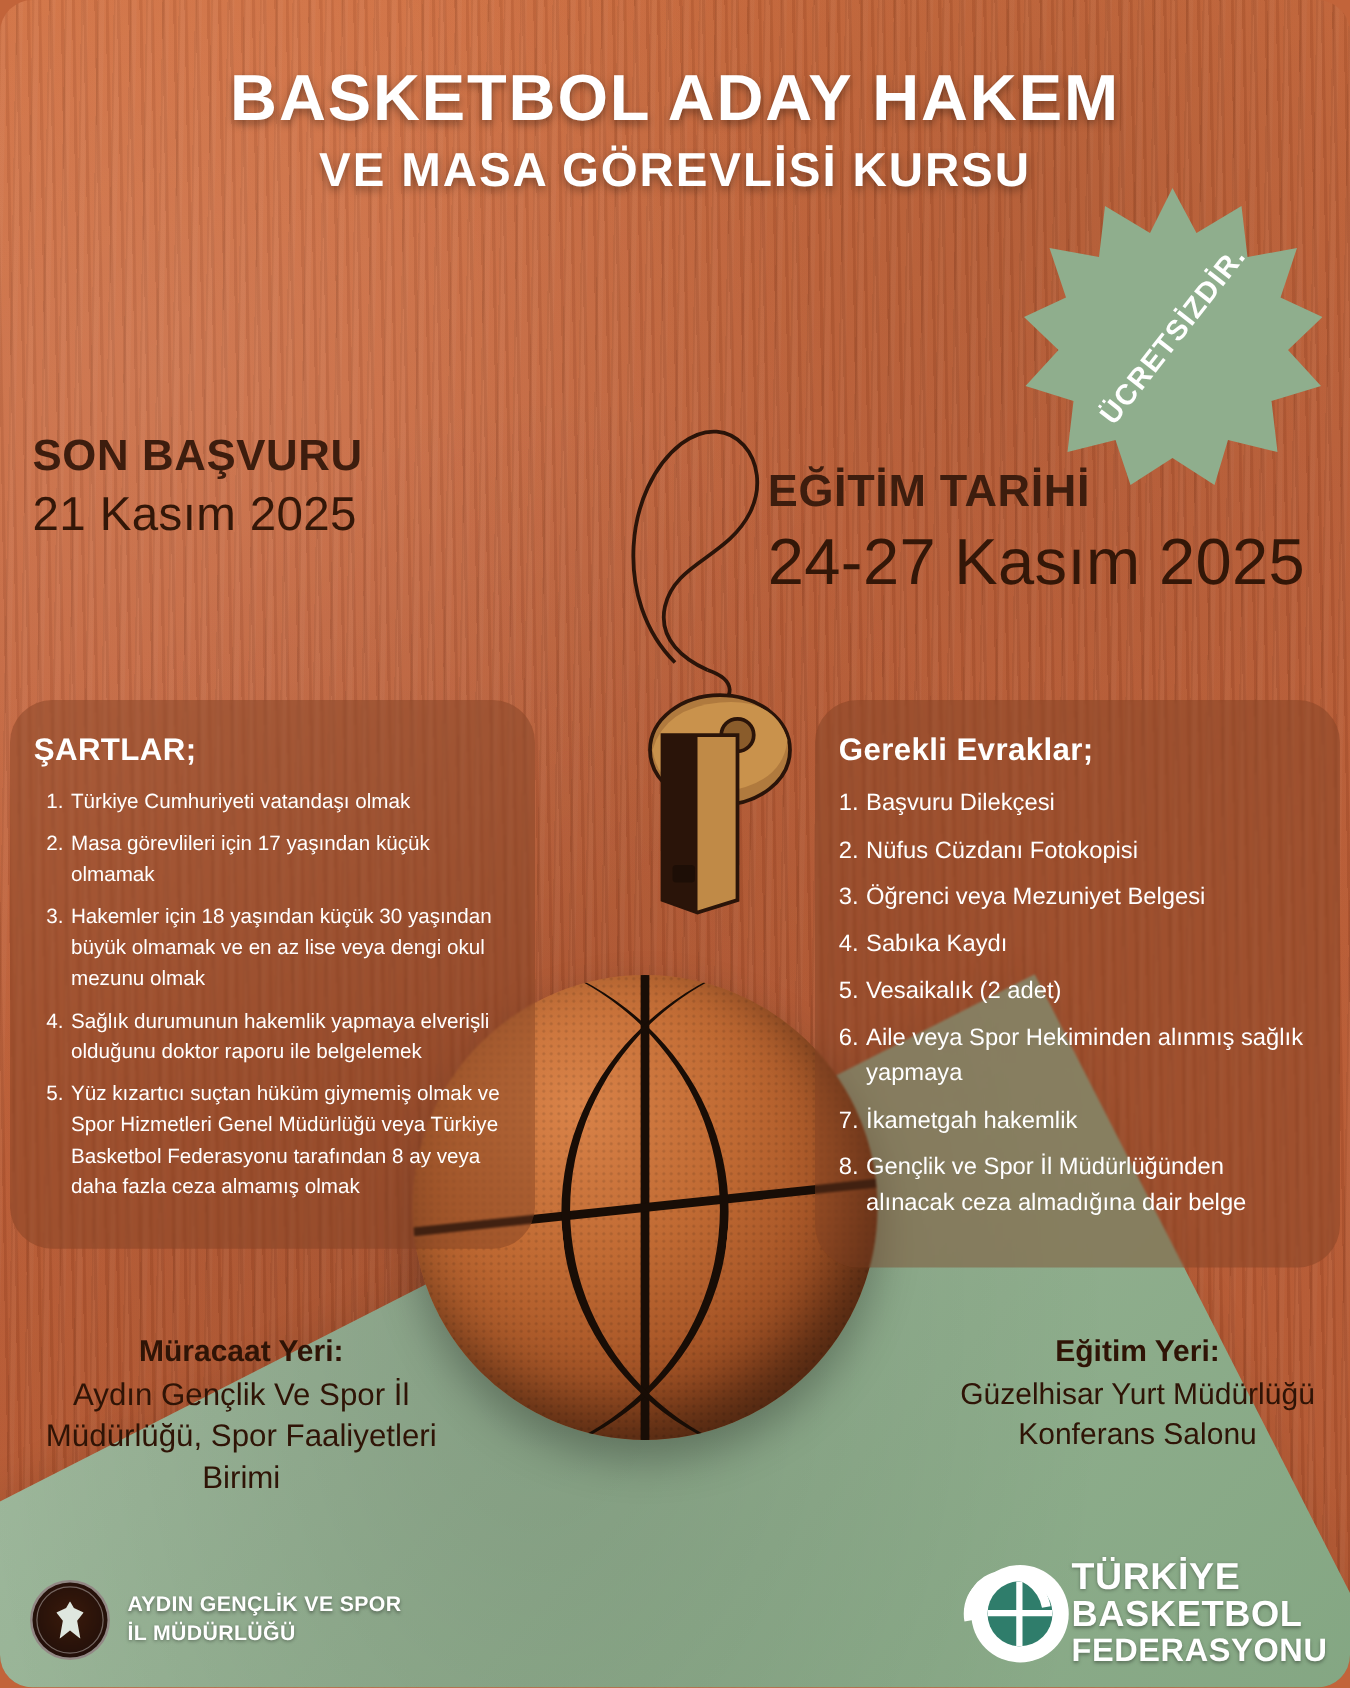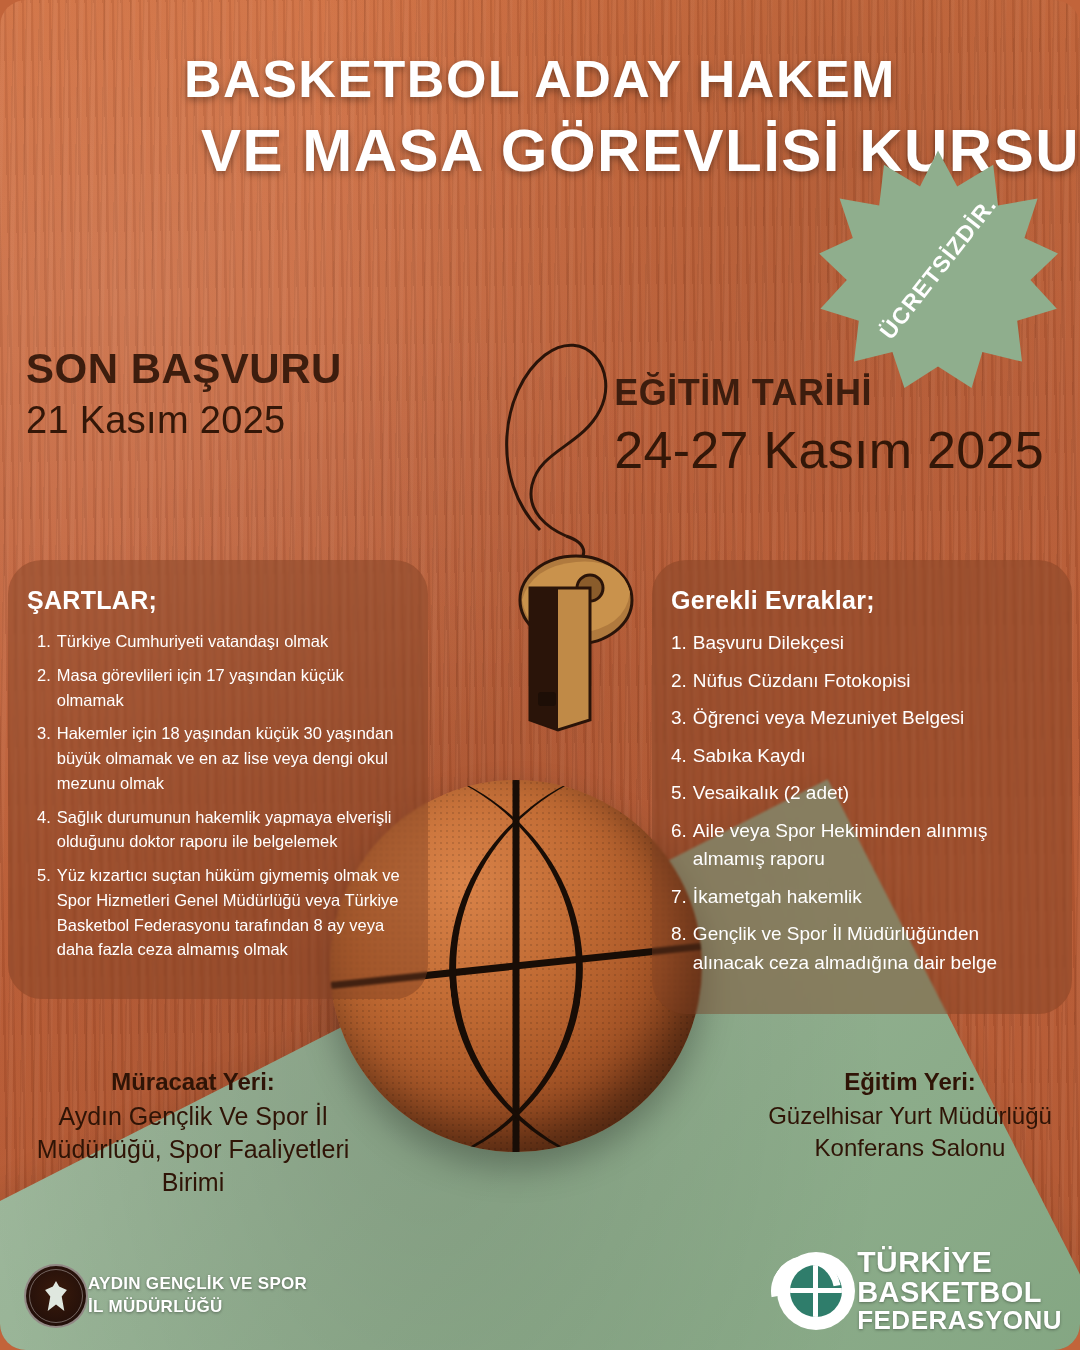--- a/index.html
+++ b/index.html
@@ -64,21 +64,21 @@
   .title-block { position:absolute; top: 46px; left:0; right:0; text-align:center; z-index: 6;}
   .title-line {
     font-weight: 900;
     font-size: 52px;
     letter-spacing: 1.5px;
     color: #ffffff;
     text-shadow: 0 3px 7px rgba(0,0,0,.35);
     line-height: 1.28;
     text-transform: uppercase;
   }
-  .title-line.second { font-size: 60px; text-align: right; }
+  .title-line.second { font-size: 38px; }
 
   
   .badge {
     position: absolute;
     top: 148px;
     right: 22px;
     width: 240px;
     height: 240px;
     z-index: 7;
   }
@@ -93,21 +93,21 @@
     color:#ffffff;
     font-weight: 800;
     font-size: 23px;
     letter-spacing: 1px;
   }
 
   
   .date-left { position:absolute; left: 26px; top: 345px; z-index:6; }
   .date-right { position:absolute; right: 36px; top: 372px; text-align:left; z-index:6; }
   .date-head {
-    font-size: 42px;
+    font-size: 35px;
     font-weight: 800;
     color: #3d1d0e;
     letter-spacing: .5px;
     text-transform: uppercase;
     margin-bottom: 6px;
   }
   .date-val {
     font-size: 38px;
     font-weight: 500;
     color: #331708;
@@ -170,20 +170,21 @@
   }
   .loc-right .loc-body { font-size: 24px; }
 
   
   .footer-left {
     position:absolute;
     left: 24px;
     bottom: 22px;
     display:flex;
     align-items:center;
+    gap: 14px;
     z-index: 8;
   }
   .gov-seal {
     width: 64px; height: 64px; border-radius: 50%;
     background: radial-gradient(circle at 50% 45%, #3a1a0b 0%, #24100a 70%, #1a0b06 100%);
     border: 2px solid rgba(255,255,255,.5);
     display:flex; align-items:center; justify-content:center;
     position: relative;
     flex: 0 0 auto;
   }
@@ -395,21 +396,21 @@
         <li>
           <span class="li-num">4.</span>
           <span class="li-txt">Sabıka Kaydı</span>
         </li>
         <li>
           <span class="li-num">5.</span>
           <span class="li-txt">Vesaikalık (2 adet)</span>
         </li>
         <li>
           <span class="li-num">6.</span>
-          <span class="li-txt">Aile veya Spor Hekiminden alınmış almamış raporu</span>
+          <span class="li-txt">Aile veya Spor Hekiminden alınmış sağlık yapmaya</span>
         </li>
         <li>
           <span class="li-num">7.</span>
           <span class="li-txt">İkametgah hakemlik</span>
         </li>
         <li>
           <span class="li-num">8.</span>
           <span class="li-txt">Gençlik ve Spor İl Müdürlüğünden alınacak ceza almadığına dair belge</span>
         </li>
       </ol>

